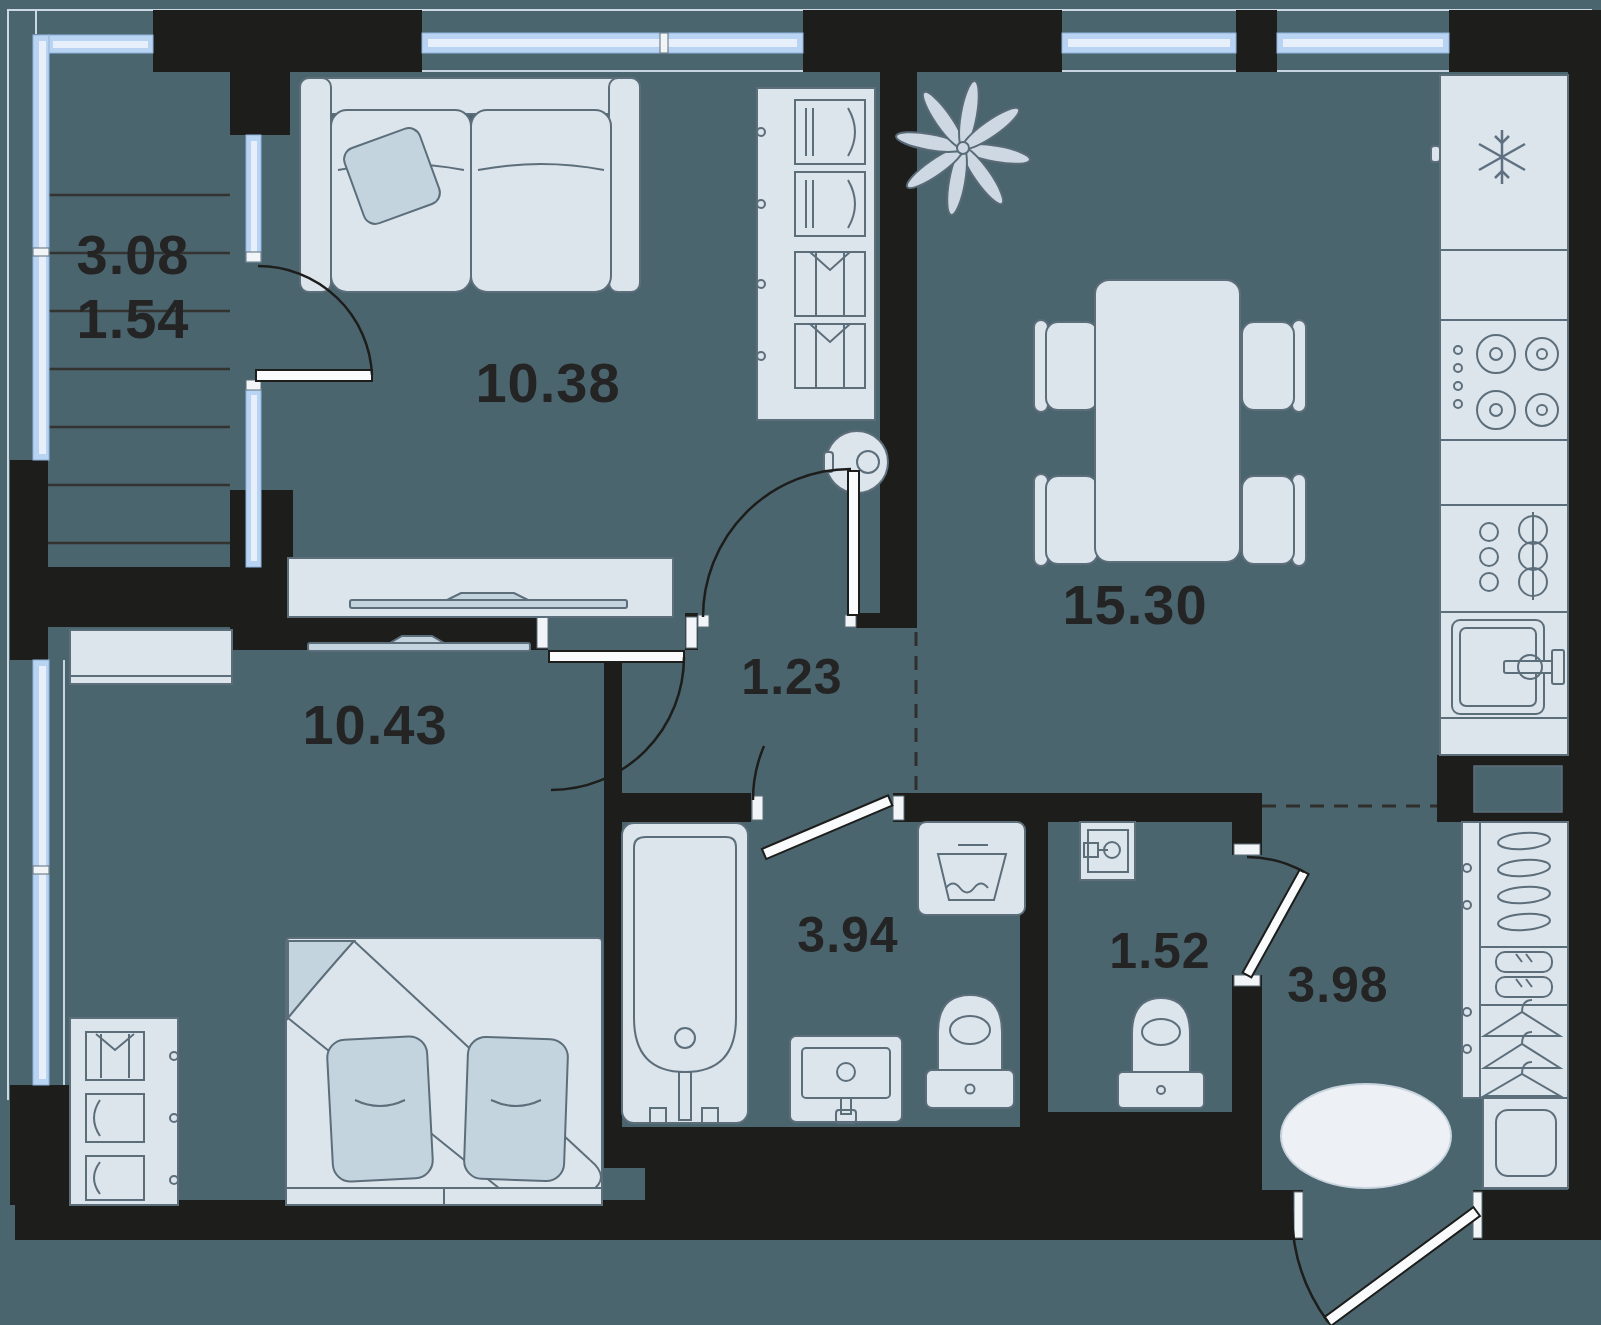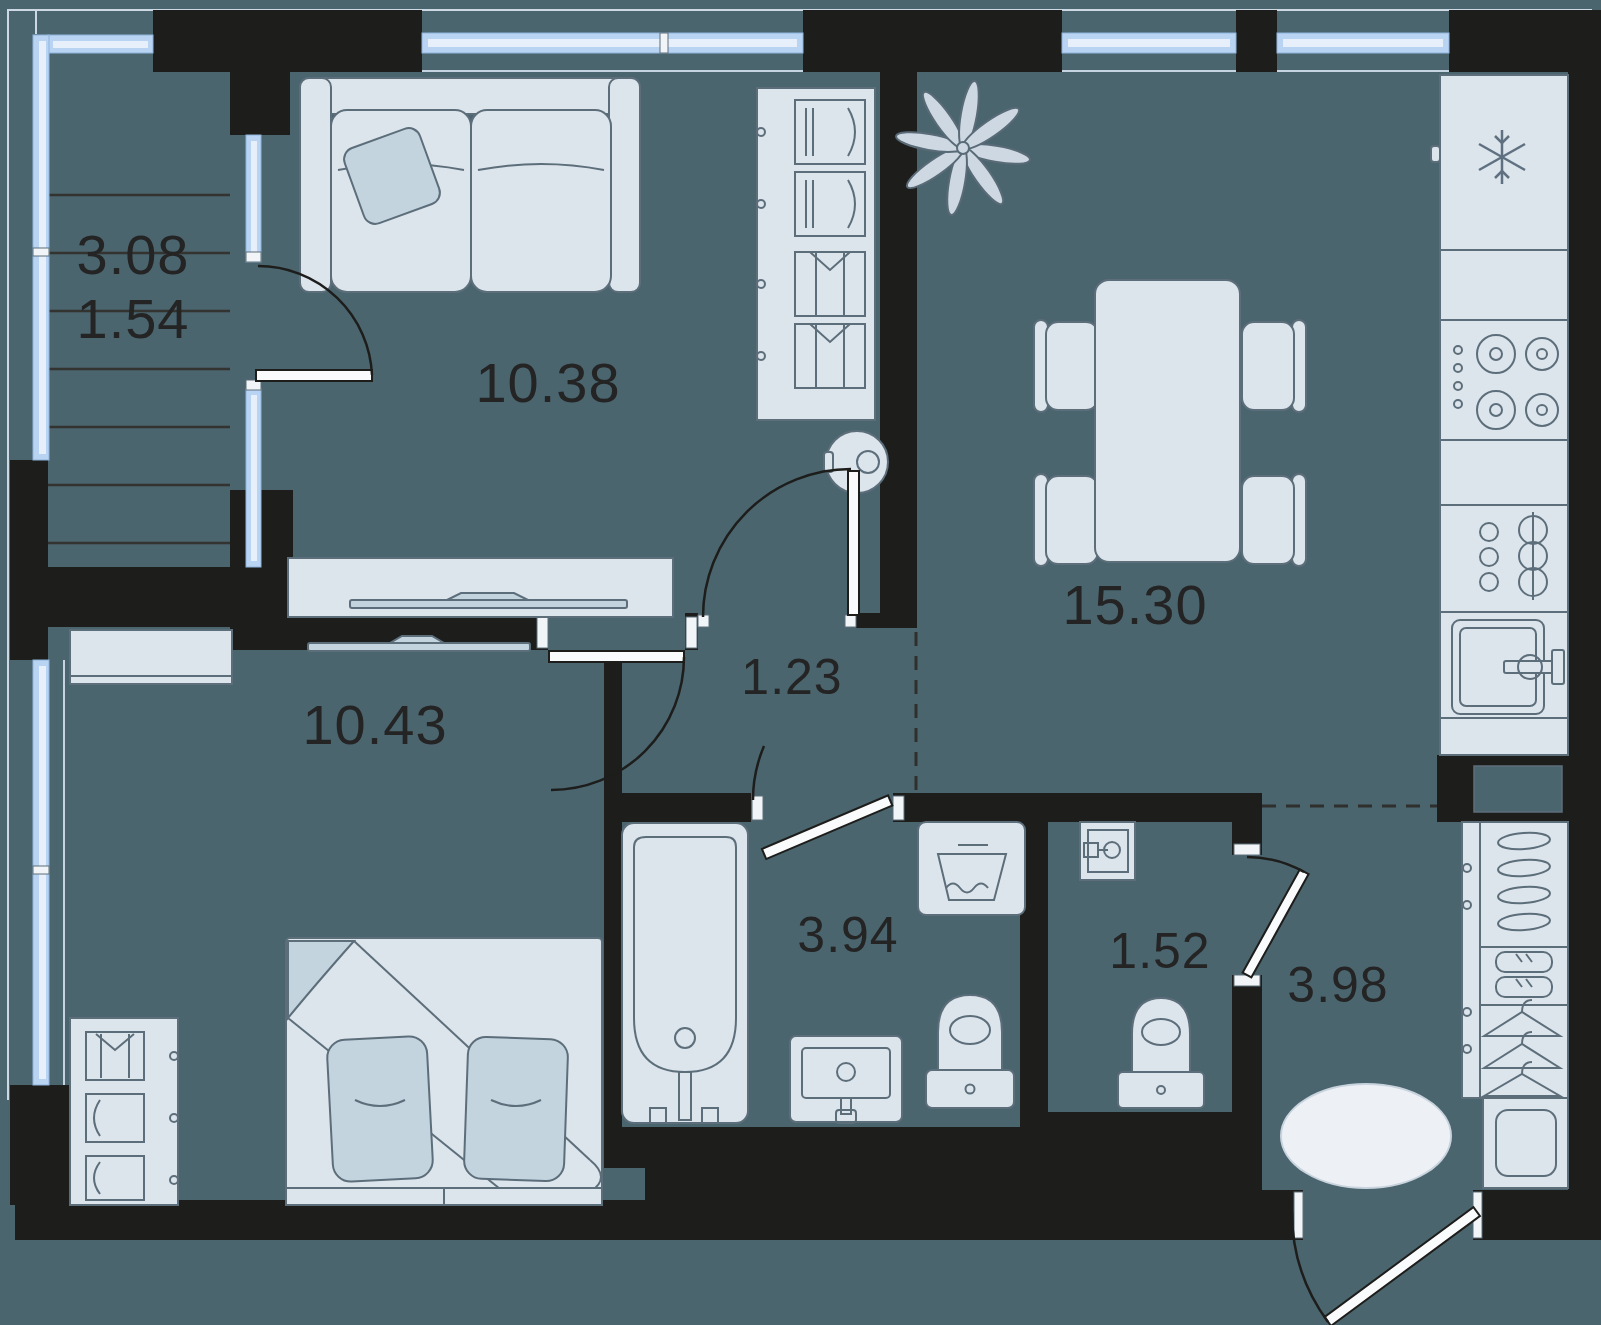--- a/index.html
+++ b/index.html
@@ -1,16 +1,16 @@
 <!DOCTYPE html>
 <html><head>
 <meta charset="utf-8">
 <style>
   html,body{margin:0;padding:0;background:#4b656f;}
-  .stage{width:1274px;height:1325px;position:relative;}
+  .stage{width:1274px;height:1325px;position:relative;font-weight:bold;}
   svg{display:block;}
   .wall{fill:#1d1d1b;}
   .furn{fill:#dce4ec;stroke:#5d6e7b;stroke-width:2;}
   .furnln{fill:none;stroke:#5d6e7b;stroke-width:2;}
   .accent{fill:#c3d4df;stroke:#5d6e7b;stroke-width:2;}
   .win{fill:#b9d4f3;stroke:#8fb3dc;stroke-width:1;}
   .winin{fill:#e7effa;stroke:none;}
   .jamb{fill:#f2f5f7;stroke:#5d6e7b;stroke-width:1;}
   .door{fill:#fafbfc;stroke:#1d1d1b;stroke-width:2;}
   .arc{fill:none;stroke:#1d1d1b;stroke-width:2.5;}

